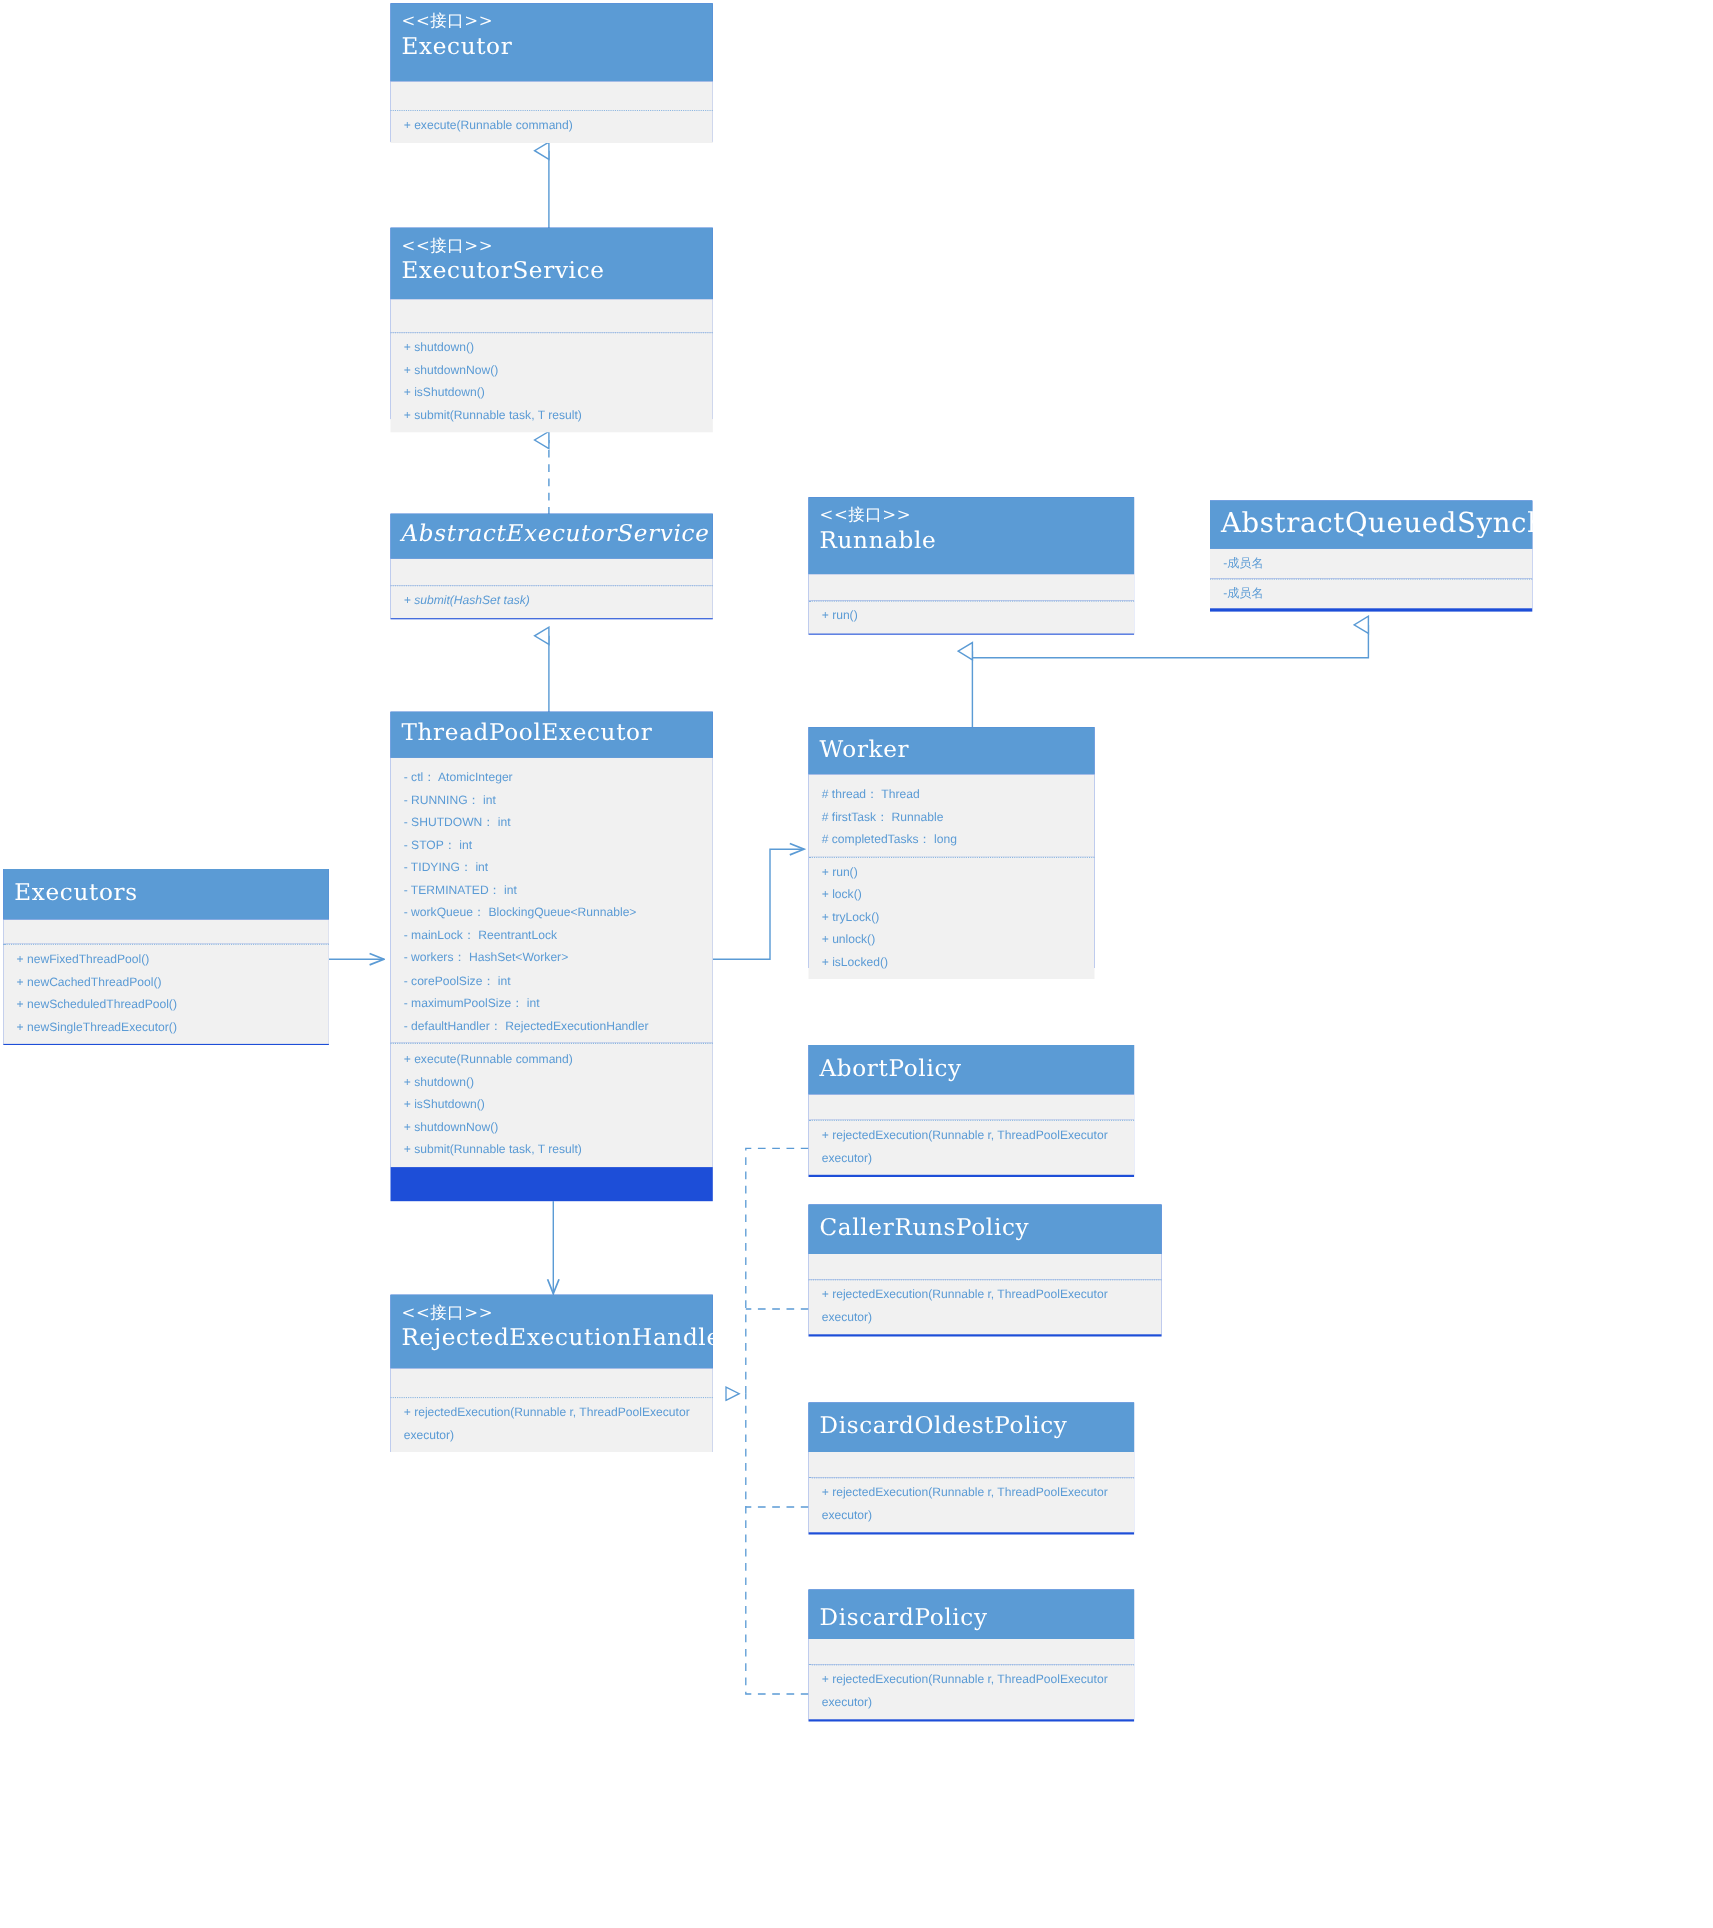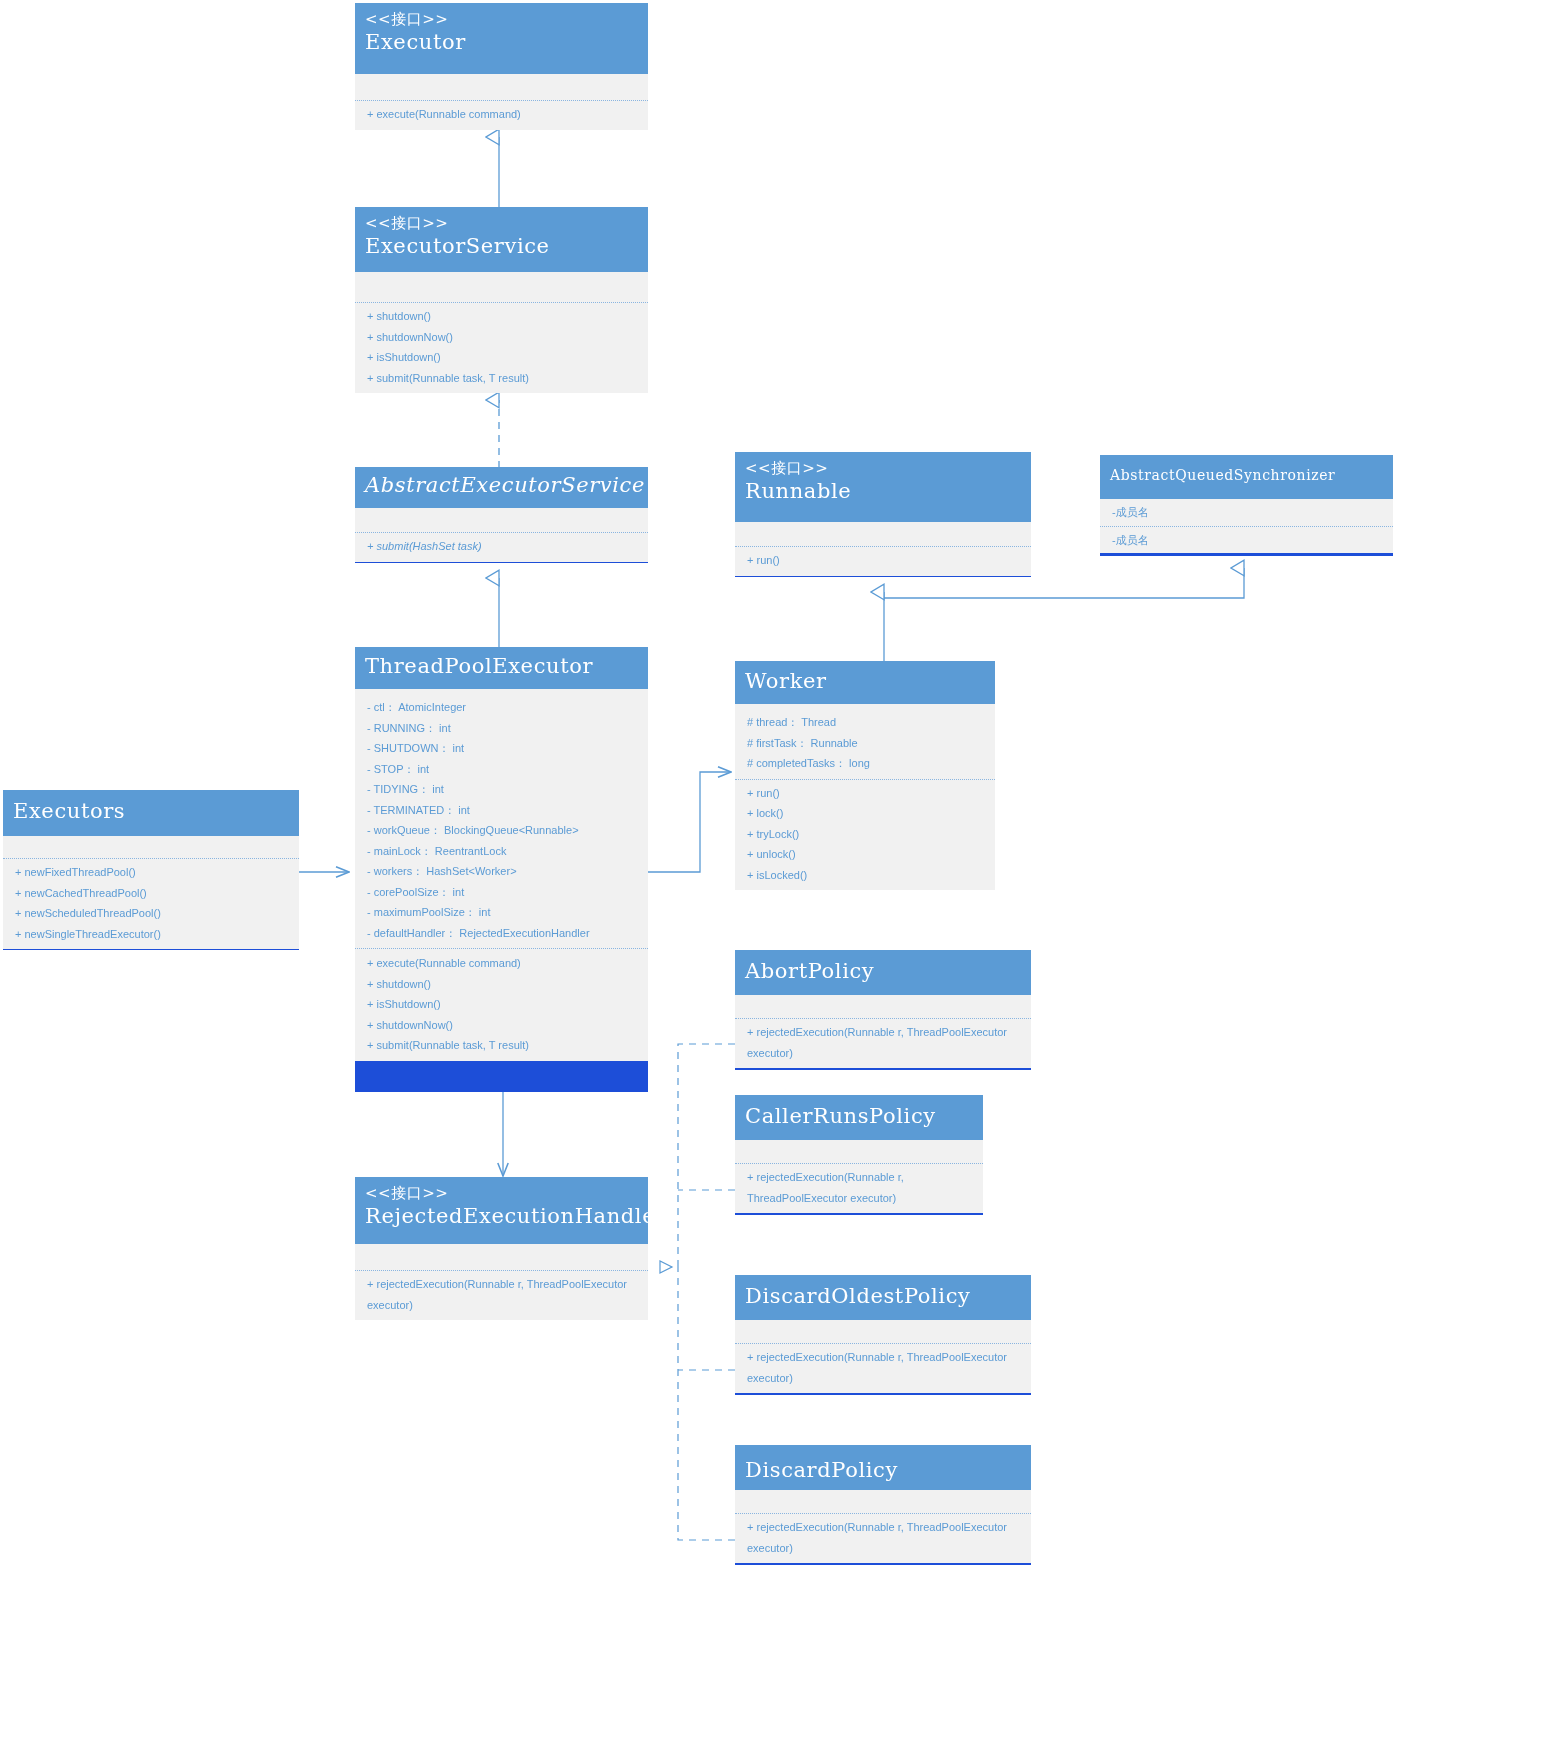--- a/index.html
+++ b/index.html
@@ -203,21 +203,21 @@
       <span class="cls-name">Runnable</span>
     </div>
     <div class="spacer" style="height:24px;"></div>
     <div class="compartment dashed-top">
       <span class="member">+ run()</span>
     </div>
   </div>
 
   <div class="uml-box" style="left:1100px; top:455px; width:293px; height:101px;">
     <div class="uml-header" style="height:44px; padding-top:7px;">
-      <span class="cls-name" style="font-size:14px;">AbstractQueuedSynchronizer</span>
+      <span class="cls-name" style="font-size:25px;">AbstractQueuedSynchronizer</span>
     </div>
     <div class="compartment" style="padding:3px 10px 3px 12px;">
       <span class="member">-成员名</span>
     </div>
     <div class="compartment dashed-top" style="padding:3px 10px 3px 12px;">
       <span class="member">-成员名</span>
     </div>
   </div>
 
   <div class="uml-box" style="left:735px; top:661px; width:260px; height:219px;">
@@ -252,21 +252,21 @@
   <div class="uml-box" style="left:735px; top:950px; width:296px; height:120px;">
     <div class="uml-header" style="height:45px; padding-top:8px;">
       <span class="cls-name">AbortPolicy</span>
     </div>
     <div class="spacer" style="height:23px;"></div>
     <div class="compartment dashed-top">
       <span class="member wrap">+ rejectedExecution(Runnable r, ThreadPoolExecutor executor)</span>
     </div>
   </div>
 
-  <div class="uml-box" style="left:735px; top:1095px; width:248px; height:120px;">
+  <div class="uml-box" style="left:735px; top:1095px; width:321px; height:120px;">
     <div class="uml-header" style="height:45px; padding-top:8px;">
       <span class="cls-name">CallerRunsPolicy</span>
     </div>
     <div class="spacer" style="height:23px;"></div>
     <div class="compartment dashed-top">
       <span class="member wrap">+ rejectedExecution(Runnable r, ThreadPoolExecutor executor)</span>
     </div>
   </div>
 
   <div class="uml-box" style="left:735px; top:1275px; width:296px; height:120px;">

